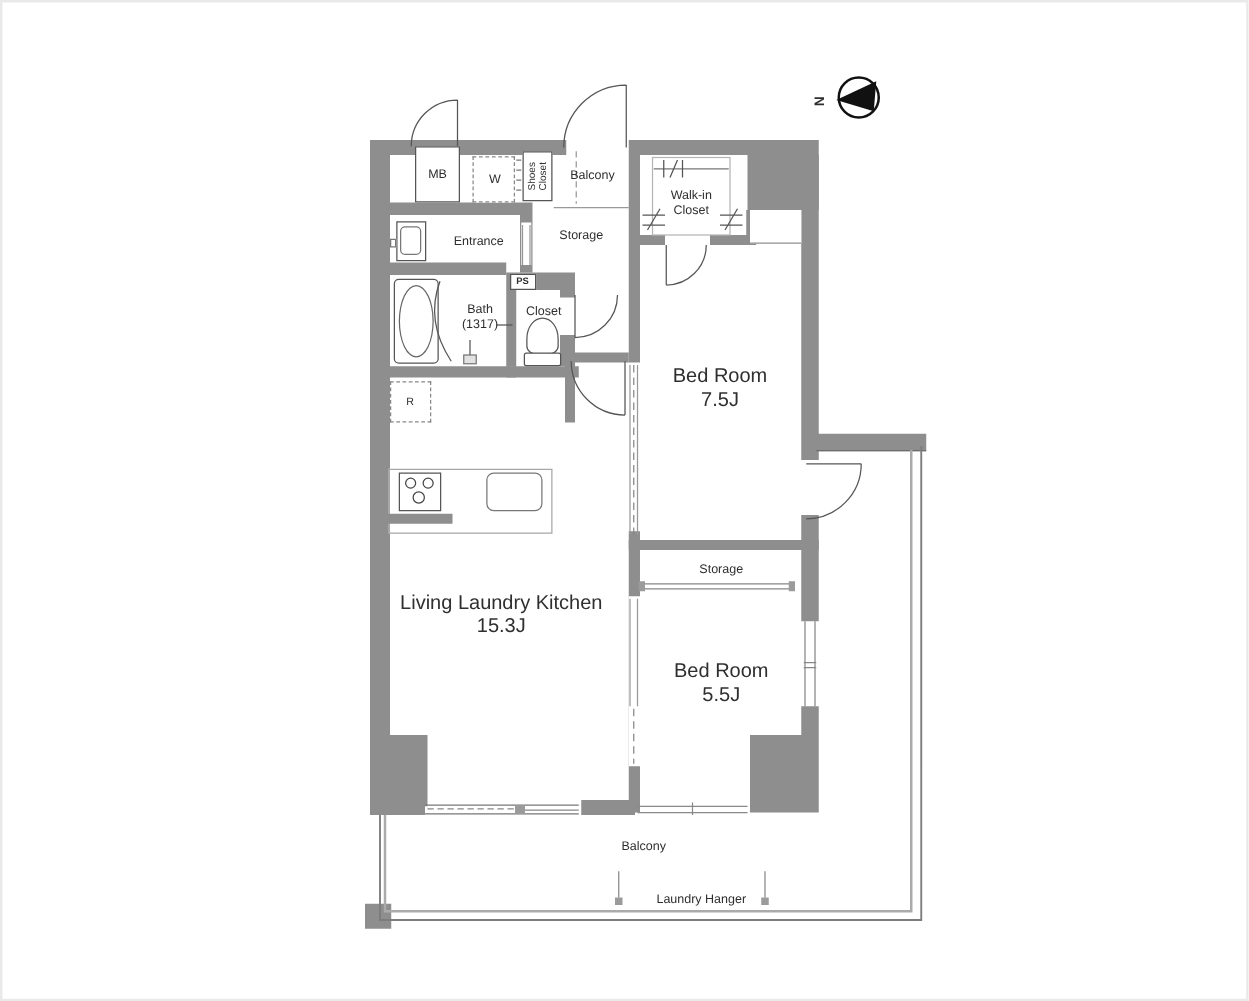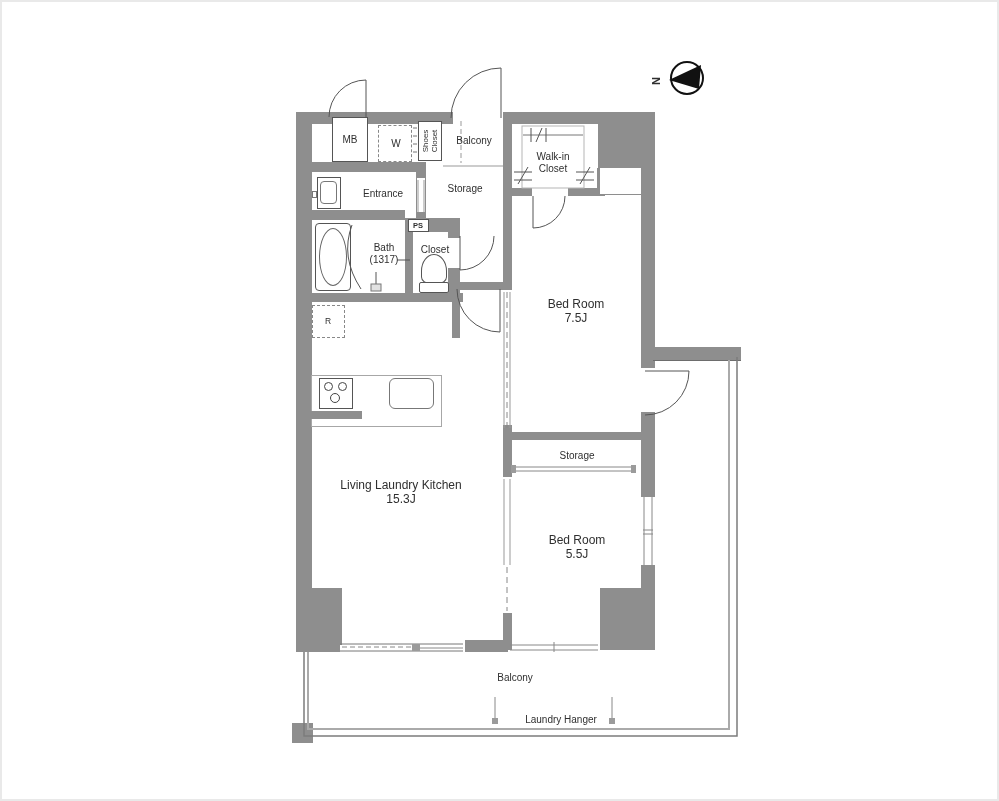--- a/index.html
+++ b/index.html
@@ -6,21 +6,21 @@
   #page{position:relative;width:999px;height:801px;background:#ffffff;
         font-family:"Liberation Sans", sans-serif;color:#333;overflow:hidden;
         box-shadow:inset 0 0 0 2px #e9e9e9;}
   .wall{position:absolute;background:#8e8e8e;}
   .box{position:absolute;background:#fff;border:1px solid #555;box-sizing:border-box;}
   .dashedbox{position:absolute;background:#fff;border:1px dashed #888;box-sizing:border-box;}
   .whitecut{position:absolute;background:#fff;}
   .lbl{position:absolute;transform:translate(-50%,-50%);text-align:center;
        white-space:nowrap;color:#2f2f2f;line-height:1.2;}
   .lbl.small{font-size:10px;}
-  .lbl.big{font-size:12px;}
+  .lbl.big{font-size:16px;}
   .lbl.tiny{font-size:7.5px;font-weight:bold;}
   .lbl.wrap{white-space:normal;}
   .rot{transform:translate(-50%,-50%) rotate(-90deg);}
   svg.overlay{position:absolute;left:0;top:0;pointer-events:none;}
   .fix{position:absolute;background:#fff;border:1px solid #555;box-sizing:border-box;}
 </style>
 </head>
 <body>
 
 <div id="page">

